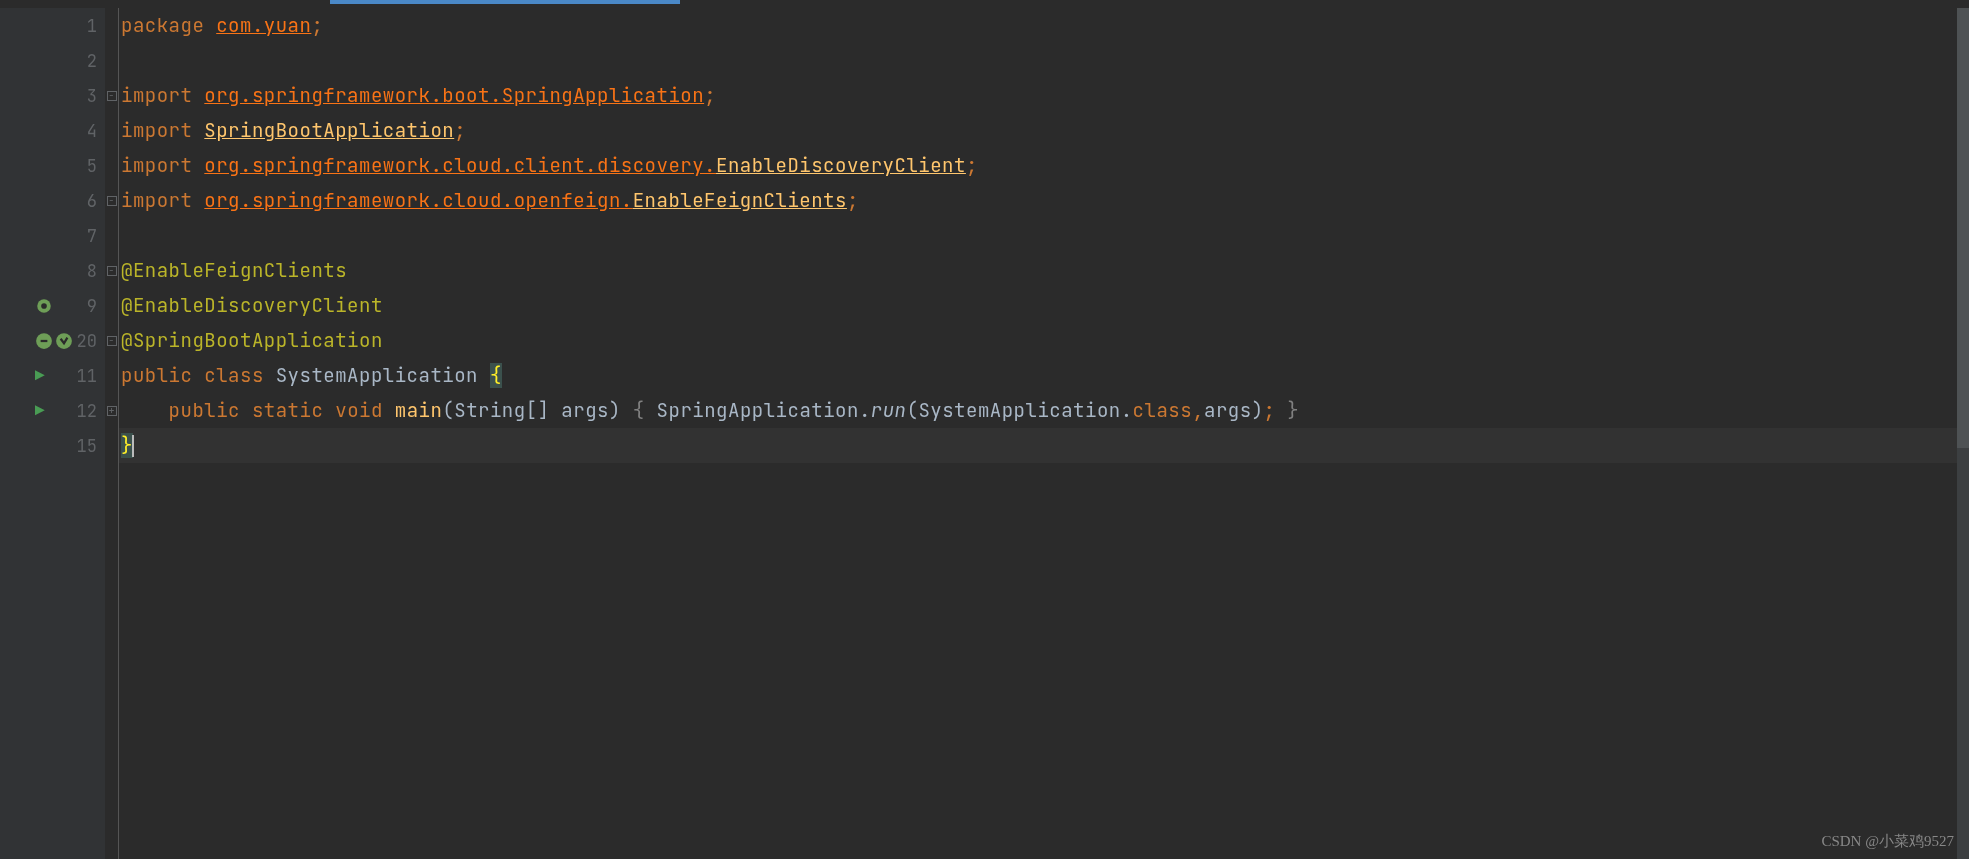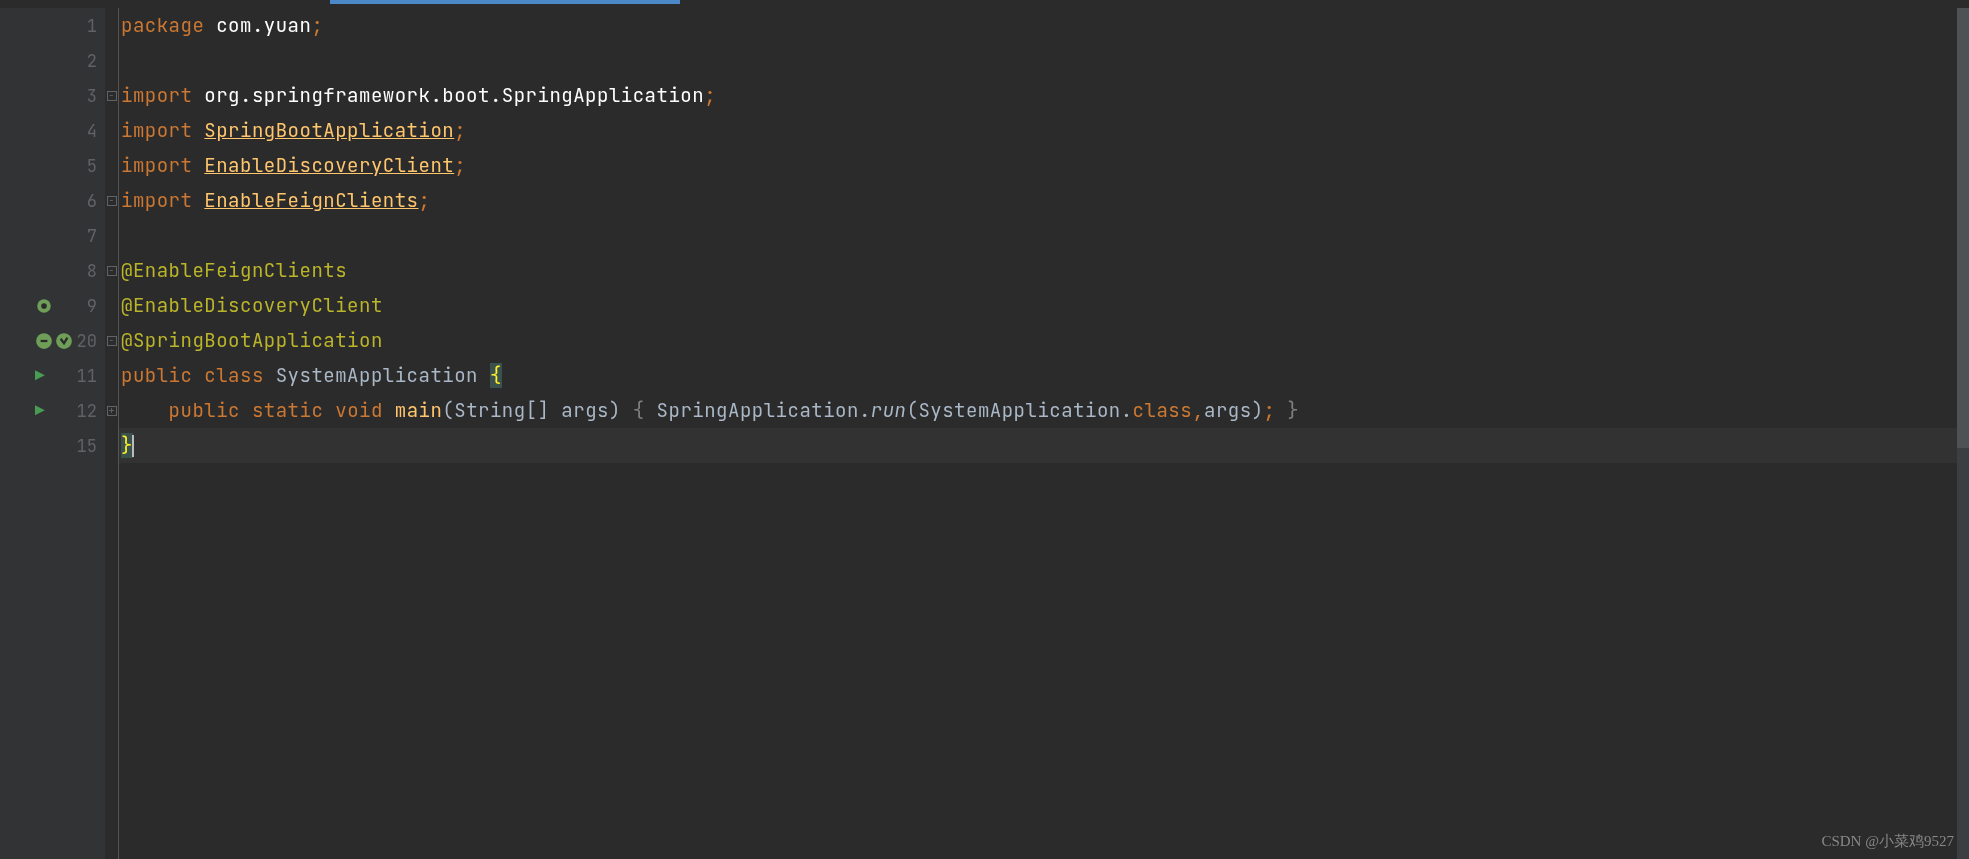--- a/index.html
+++ b/index.html
@@ -119,21 +119,21 @@
       display: flex;
       align-items: center;
       white-space: pre;
       padding-left: 2px;
       letter-spacing: 0.5px;
     }
     .code-line.current {
       background: #323232;
     }
     .kw { color: #cc7832; }
-    .pkg { color: #ffffff; }
+    .pkg { color: #f97316; text-decoration: underline; }
     .cls { color: #a9b7c6; }
     .ann { color: #bbb529; }
     .ref { color: #ffc66d; text-decoration: underline; }
     .method { color: #ffc66d; }
     .italic { font-style: italic; }
     .semi { color: #cc7832; }
     .punct { color: #a9b7c6; }
     .brace-hl { background: #3b514d; color: #ffef28; }
     .param { color: #a9b7c6; }
     .faded { color: #808080; }
@@ -265,22 +265,22 @@
         <div class="fold-plus">+</div>
       </div>
     <div class="fold-cell"></div>
   </div>
 
   <div class="code-area">
     <div class="code-line"><span class="kw">package </span><span class="pkg">com.yuan</span><span class="semi">;</span></div>
     <div class="code-line"></div>
     <div class="code-line"><span class="kw">import </span><span class="pkg">org.springframework.boot.SpringApplication</span><span class="semi">;</span></div>
     <div class="code-line"><span class="kw">import </span><span class="ref">SpringBootApplication</span><span class="semi">;</span></div>
-    <div class="code-line"><span class="kw">import </span><span class="ref">EnableDiscoveryClient</span><span class="semi">;</span></div>
-    <div class="code-line"><span class="kw">import </span><span class="ref">EnableFeignClients</span><span class="semi">;</span></div>
+    <div class="code-line"><span class="kw">import </span><span class="pkg">org.springframework.cloud.client.discovery.</span><span class="ref">EnableDiscoveryClient</span><span class="semi">;</span></div>
+    <div class="code-line"><span class="kw">import </span><span class="pkg">org.springframework.cloud.openfeign.</span><span class="ref">EnableFeignClients</span><span class="semi">;</span></div>
     <div class="code-line"></div>
     <div class="code-line"><span class="ann">@EnableFeignClients</span></div>
     <div class="code-line"><span class="ann">@EnableDiscoveryClient</span></div>
     <div class="code-line"><span class="ann">@SpringBootApplication</span></div>
     <div class="code-line"><span class="kw">public </span><span class="kw">class </span><span class="cls">SystemApplication </span><span class="brace-hl">{</span></div>
     <div class="code-line"><span>    </span><span class="kw">public </span><span class="kw">static </span><span class="kw">void </span><span class="method">main</span><span class="punct">(</span><span class="param">String[] args</span><span class="punct">) </span><span class="faded">{ </span><span class="cls">SpringApplication.</span><span class="cls italic">run</span><span class="punct">(</span><span class="cls">SystemApplication.</span><span class="kw">class</span><span class="kw">,</span><span class="param">args</span><span class="punct">)</span><span class="semi">;</span><span class="faded"> }</span></div>
     <div class="code-line current"><span class="brace-hl">}</span><span class="caret"></span></div>
   </div>
 
 </div>

